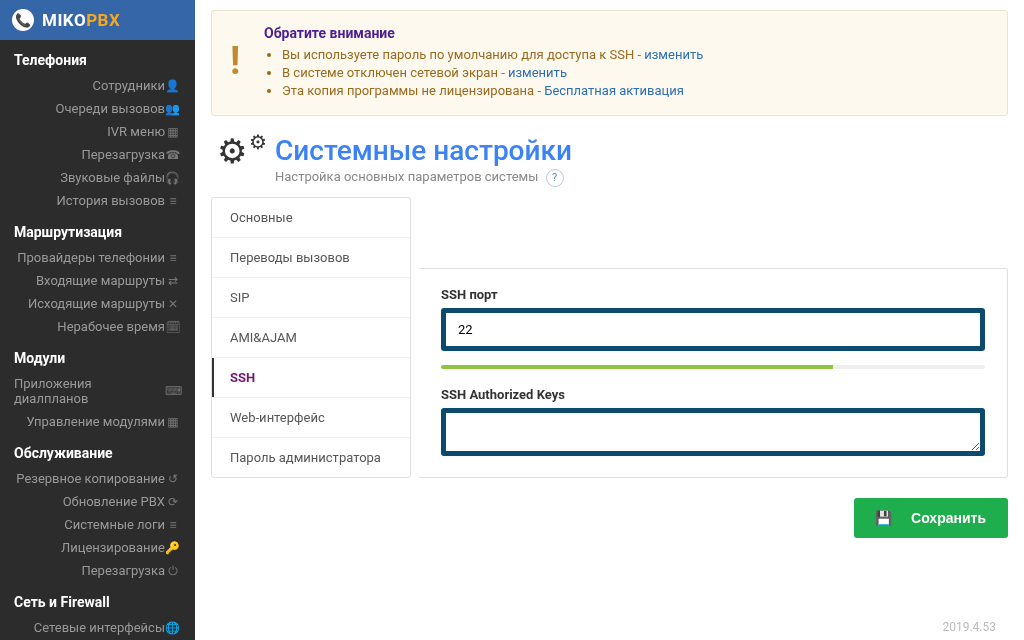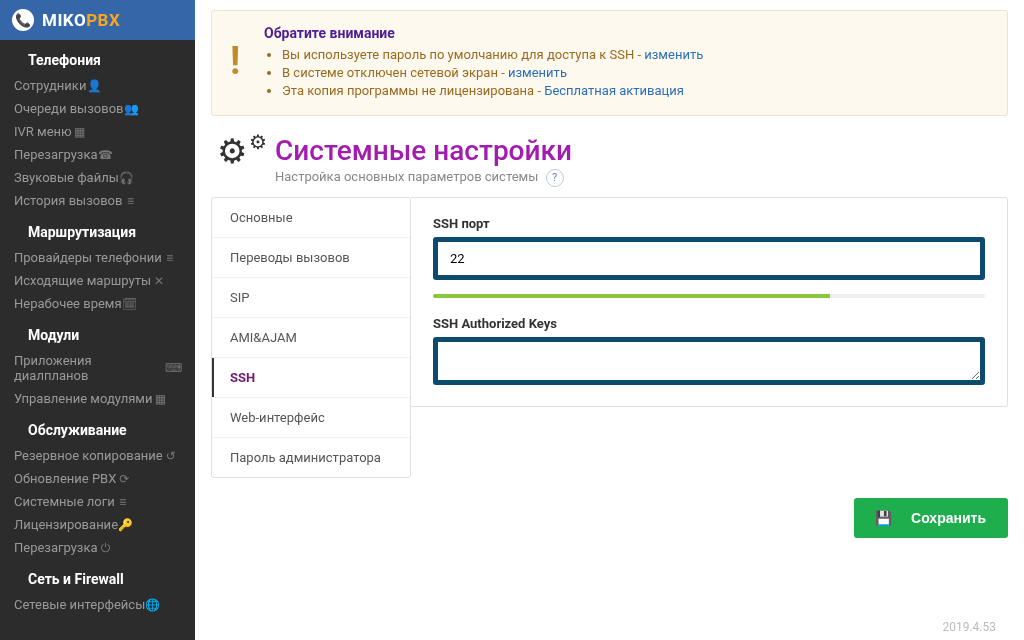--- a/index.html
+++ b/index.html
@@ -5,37 +5,37 @@
 * { margin:0; padding:0; box-sizing:border-box; }
 body { font-family:-apple-system,BlinkMacSystemFont,"Segoe UI",Roboto,Arial,sans-serif; font-size:14px; color:#333; background:#fff; overflow:hidden; }
 .app { display:flex; width:1024px; height:640px; }
 .sidebar { width:195px; background:#2c2c2c; color:#aaa; overflow-y:auto; flex-shrink:0; }
 .sidebar::-webkit-scrollbar { width:6px; }
 .sidebar::-webkit-scrollbar-thumb { background:#555; }
 .logo { background:#3567a8; display:flex; align-items:center; padding:8px 12px; height:40px; }
 .logo-icon { width:22px; height:22px; border-radius:11px; background:#fff; display:flex; align-items:center; justify-content:center; color:#3567a8; font-size:13px; margin-right:8px; }
 .logo-text { color:#fff; font-weight:700; font-size:17px; letter-spacing:0.5px; }
 .logo-text .orange { color:#f5a623; }
-.nav-group-title { color:#fff; font-weight:700; font-size:14px; padding:12px 28px 6px; }
-.nav-item { display:flex; justify-content:flex-start; align-items:center; padding:4px 14px; color:#999; font-size:13px; cursor:pointer; }
+.nav-group-title { color:#fff; font-weight:700; font-size:14px; padding:12px 14px 6px; }
+.nav-item { display:flex; justify-content:flex-end; align-items:center; padding:4px 14px; color:#999; font-size:13px; cursor:pointer; }
 .nav-item .nico { font-size:12px; color:#777; width:16px; text-align:center; }
 .main { flex:1; background:#fff; overflow-y:auto; position:relative; }
 .notice { margin:10px 16px 0; border:1px solid #eee3cc; background:#fdf9ef; border-radius:3px; padding:14px 18px 14px 52px; position:relative; }
 .notice .bang { position:absolute; left:18px; top:28px; font-size:38px; color:#c08b2d; font-weight:700; }
 .notice-title { color:#4c1d95; font-weight:700; margin-bottom:6px; font-size:14px; }
 .notice-list { list-style:disc; padding-left:18px; color:#9a6a1f; font-size:13px; }
 .notice-list li { margin:3px 0; }
 .notice-list a { color:#2c6fb6; text-decoration:none; cursor:pointer; }
 .page-header { display:flex; align-items:flex-start; padding:18px 22px 10px; gap:14px; }
 .gears { font-size:34px; color:#333; line-height:1; position:relative; width:44px; }
 .gears::after { content:"⚙"; font-size:20px; position:absolute; right:-6px; top:-2px; }
-.page-title { font-size:28px; color:#a21caf; font-weight:500; }
+.page-title { font-size:28px; color:#3b82f6; font-weight:500; }
 .page-sub { color:#888; font-size:13px; margin-top:2px; }
 .help { display:inline-block; width:18px; height:18px; border-radius:9px; border:1px solid #bcd; color:#5a8bc4; font-size:11px; line-height:16px; text-align:center; margin-left:4px; cursor:pointer; }
-.content-row { display:flex; padding:0 16px 20px; gap:0; align-items:flex-start; }
+.content-row { display:flex; padding:0 16px 20px; gap:8px; align-items:flex-end; }
 .tabs { width:200px; border:1px solid #e0e0e0; border-radius:3px; }
 .tab { padding:12px 18px; font-size:13px; color:#555; cursor:pointer; border-bottom:1px solid #f0f0f0; }
 .tab:last-child { border-bottom:none; }
 .tab.active { font-weight:700; color:#701a75; box-shadow:inset 2px 0 0 #333; }
 .form-panel { flex:1; border:1px solid #e0e0e0; border-left:none; border-radius:0 3px 3px 0; padding:18px 22px; }
 .field-label { font-weight:700; font-size:13px; margin-bottom:6px; color:#333; }
 .field-row { display:flex; gap:22px; margin-bottom:14px; }
 .field-col { flex:1; }
 .text-input { width:100%; padding:9px 12px; border:5px solid #0c4a6e; border-radius:3px; font-size:13px; font-family:inherit; }
 .text-input.narrow { max-width:555px; }
@@ -83,20 +83,24 @@
         <div class="nav-item">
           <span>История вызовов</span>
           <span class="nico">≡</span>
         </div>
         <div class="nav-group-title">Маршрутизация</div>
         <div class="nav-item">
           <span>Провайдеры телефонии</span>
           <span class="nico">≡</span>
         </div>
         <div class="nav-item">
+          <span>Входящие маршруты</span>
+          <span class="nico">⇄</span>
+        </div>
+        <div class="nav-item">
           <span>Исходящие маршруты</span>
           <span class="nico">✕</span>
         </div>
         <div class="nav-item">
           <span>Нерабочее время</span>
           <span class="nico">🗓</span>
         </div>
         <div class="nav-group-title">Модули</div>
         <div class="nav-item">
           <span>Приложения диалпланов</span>

